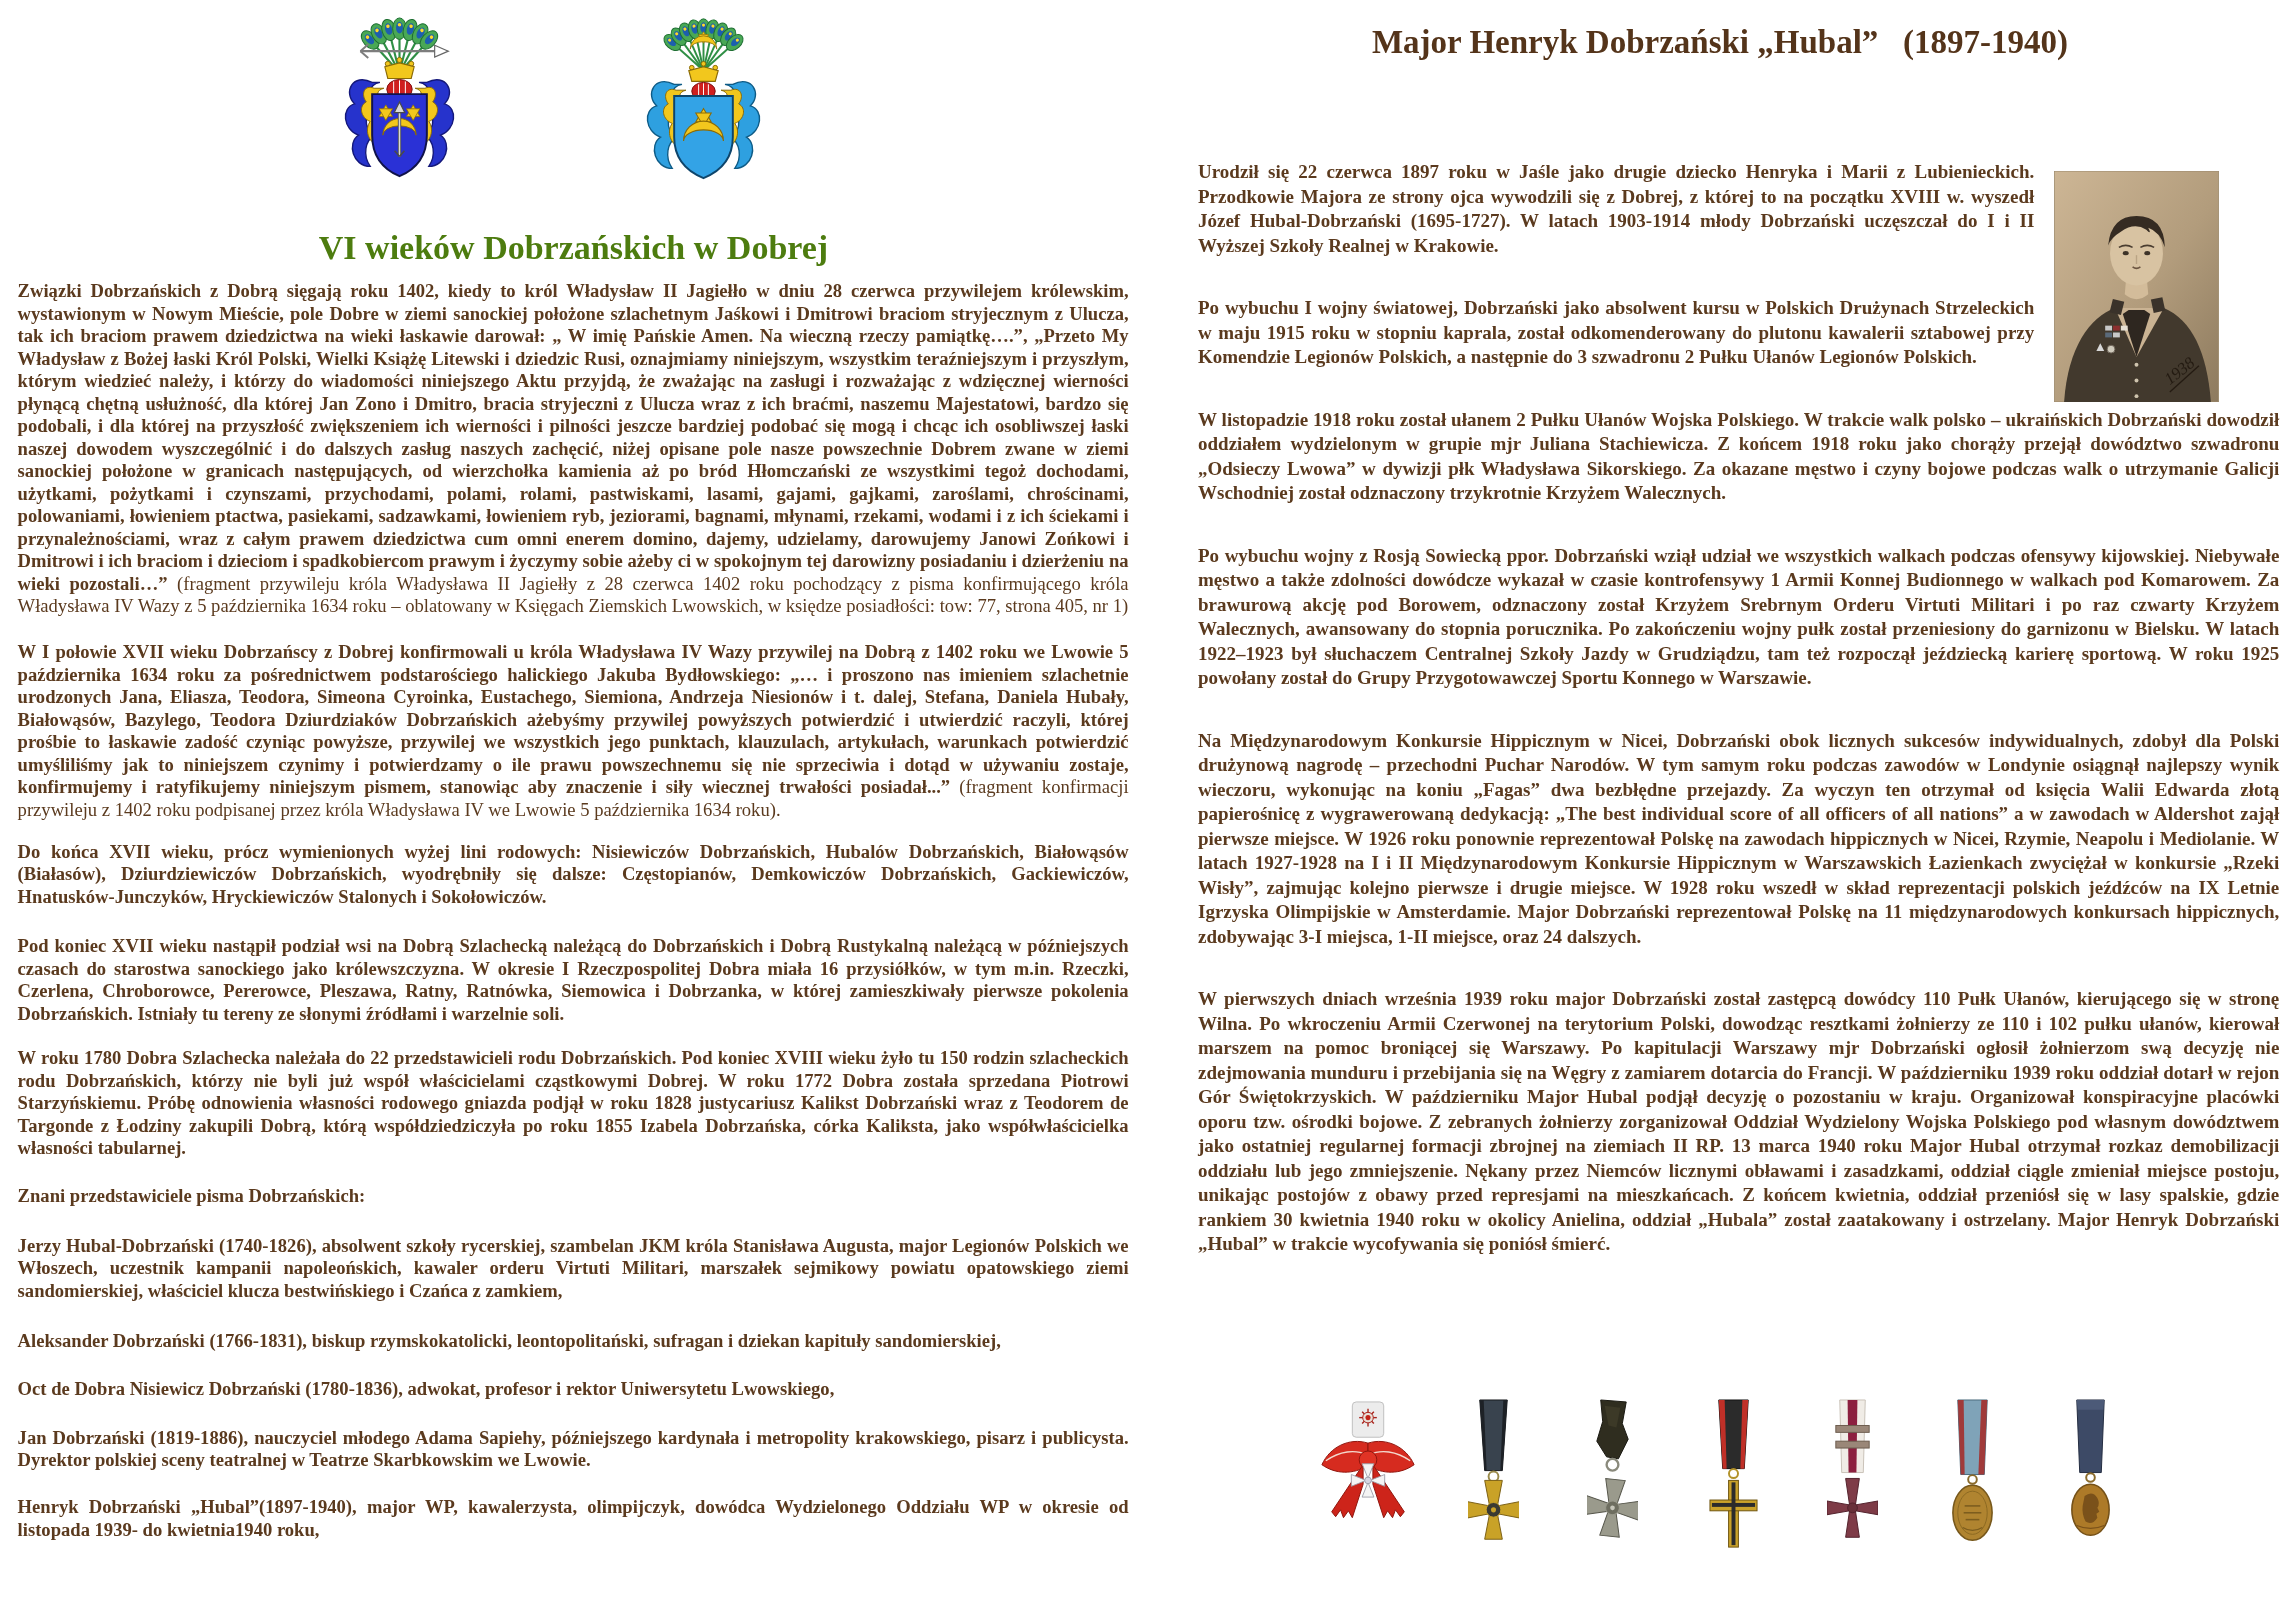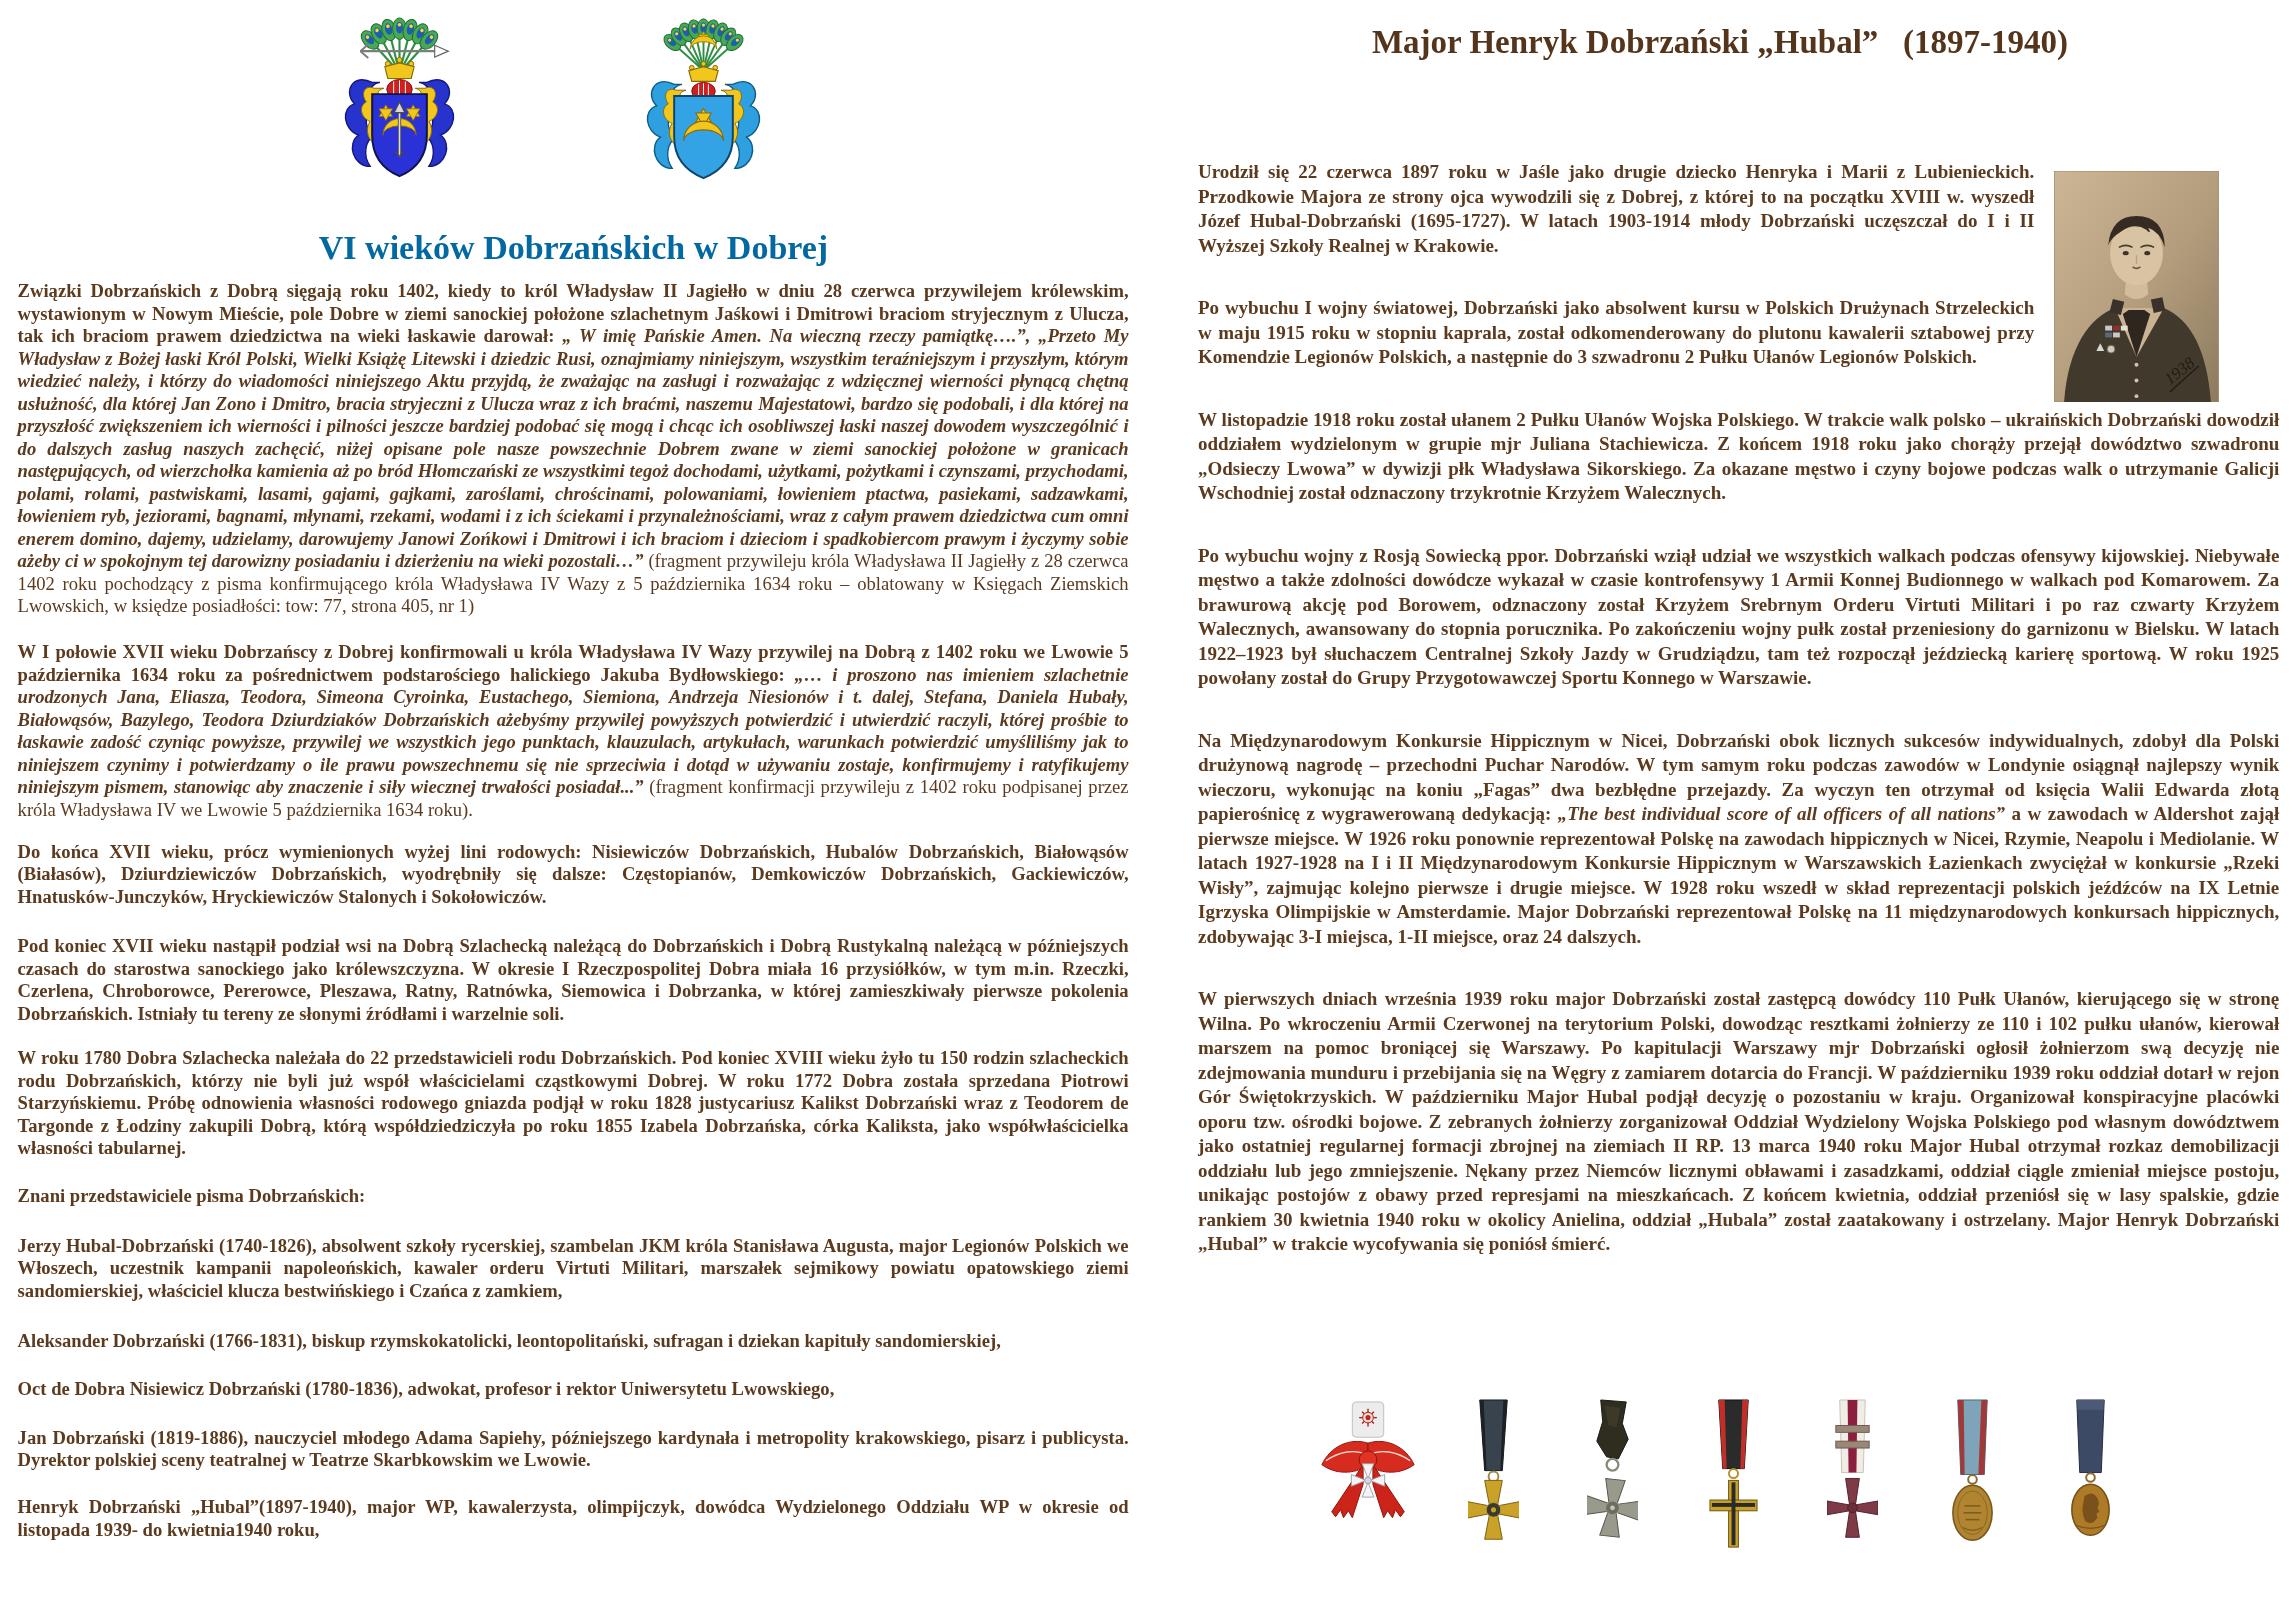--- a/index.html
+++ b/index.html
@@ -4,31 +4,31 @@
 <style>
   html,body{margin:0;padding:0;background:#ffffff;}
   .sheet{position:relative;width:2293px;height:1621px;background:#ffffff;overflow:hidden;
          font-family:"Liberation Serif", serif;color:#5b3a1e;}
   
   .page-left{position:absolute;left:0;top:0;width:1147px;height:1621px;}
   .coa{position:absolute;top:11.8px;}
   .coa-sas{left:337px;width:125px;height:174px;}
   .coa-leliwa{left:635px;width:137px;height:174px;}
   .title-left{position:absolute;left:19.6px;right:19.6px;top:229px;margin:0;text-align:center;
-              font-size:34px;font-weight:bold;color:#0369a1;font-family:Liberation Serif, serif;}
+              font-size:34px;font-weight:bold;color:#4d7c0f;font-family:Liberation Serif, serif;}
   .body-left{position:absolute;left:17.6px;width:1111px;top:280px;font-size:18.6px;line-height:22.5px;
              text-align:justify;}
   .body-left p{margin:0 0 21.6px 0;}
   .mb24{margin-bottom:23.5px!important}.mb20{margin-bottom:19.6px!important}.mb28{margin-bottom:27.4px!important}
   .mb22{margin-bottom:21.6px!important}.mb26{margin-bottom:25.5px!important}.mb27{margin-bottom:26.5px!important}
   .mb25{margin-bottom:24.5px!important}.mb0{margin-bottom:0!important}
   .w-b{font-weight:bold;}
   .w-r{font-weight:bold;}
   .run-b{font-weight:bold;}
-  .run-bi{font-weight:bold;font-style:italic;margin-top:29px;}
+  .run-bi{font-weight:bold;margin-top:29px;}
   .run-r{font-weight:normal;font-style:normal;}
   
   .page-right{position:absolute;left:1147px;top:0;width:1146px;height:1141px;}
   .title-right{position:absolute;left:0;right:0;top:23.5px;margin:0;text-align:center;
                font-size:33px;font-weight:bold;color:#54341a;}
   .body-right{position:absolute;left:51px;right:13.7px;top:160px;font-size:19px;line-height:24.5px;
               text-align:justify;font-weight:bold;}
   .body-right p{margin:0 0 38px 0;}
   .narrow{margin-right:245px!important;}
   .photo{position:absolute;left:907px;top:171px;width:165px;height:231px;}

